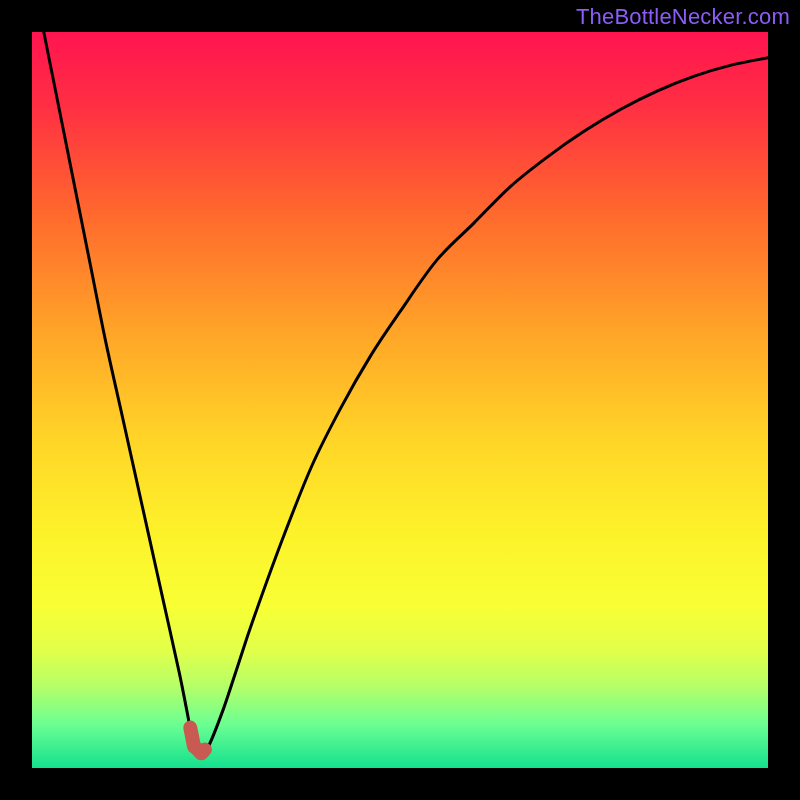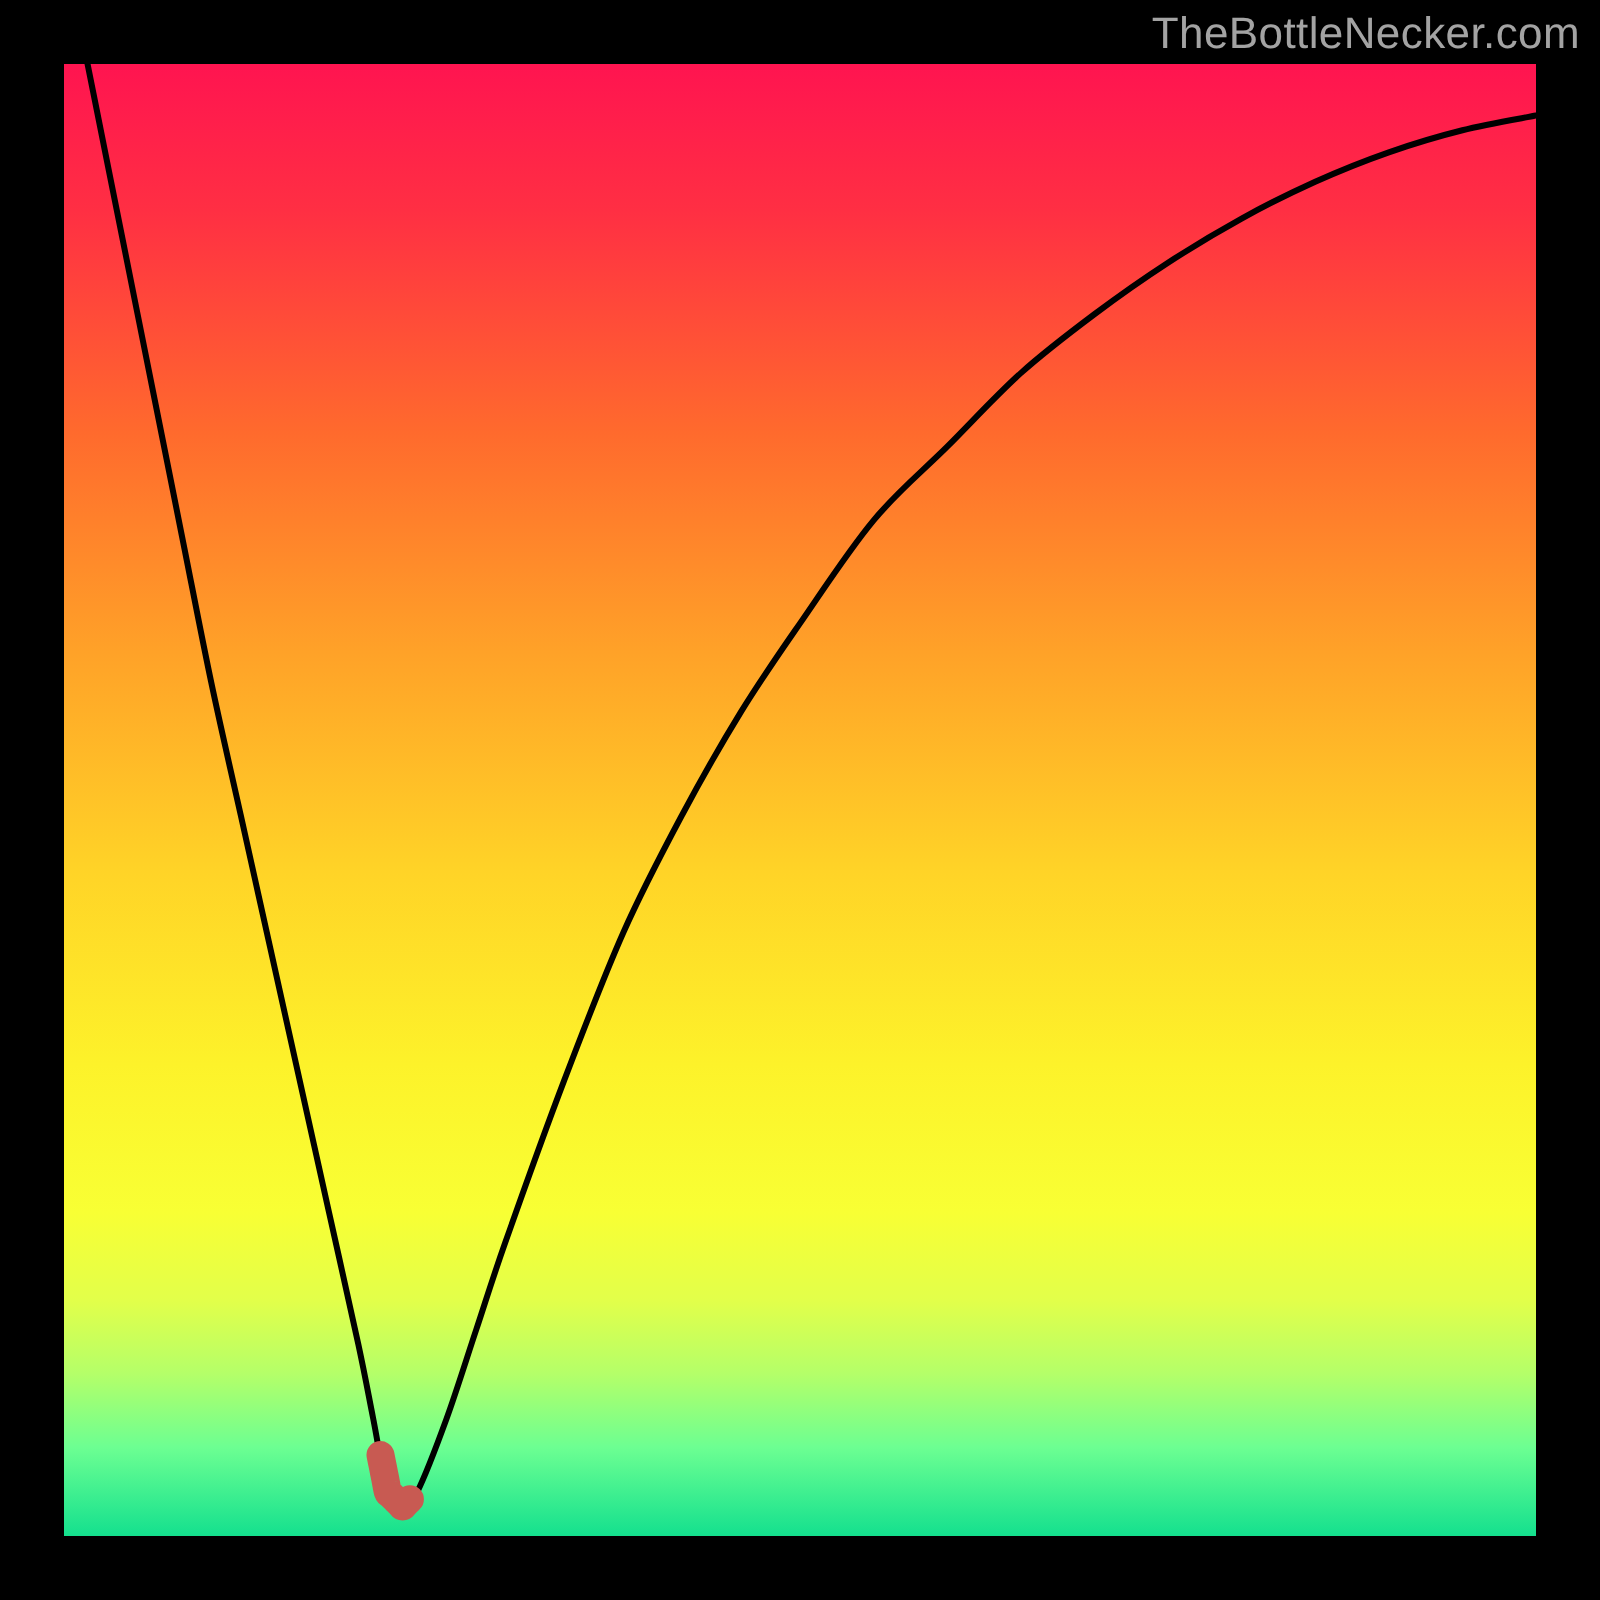--- a/index.html
+++ b/index.html
@@ -25,21 +25,21 @@
     overflow: hidden;
   }
   .plot svg {
     position: absolute;
     inset: 0;
   }
   .watermark {
     position: absolute;
     top: 4px;
     right: 10px;
-    color: #a3a3a3;
+    color: #8b5cf6;
     font-size: 22px;
     font-weight: 500;
     letter-spacing: 0.2px;
     user-select: none;
   }
 </style>
 </head>
 <body>
 
 <div class="frame">

